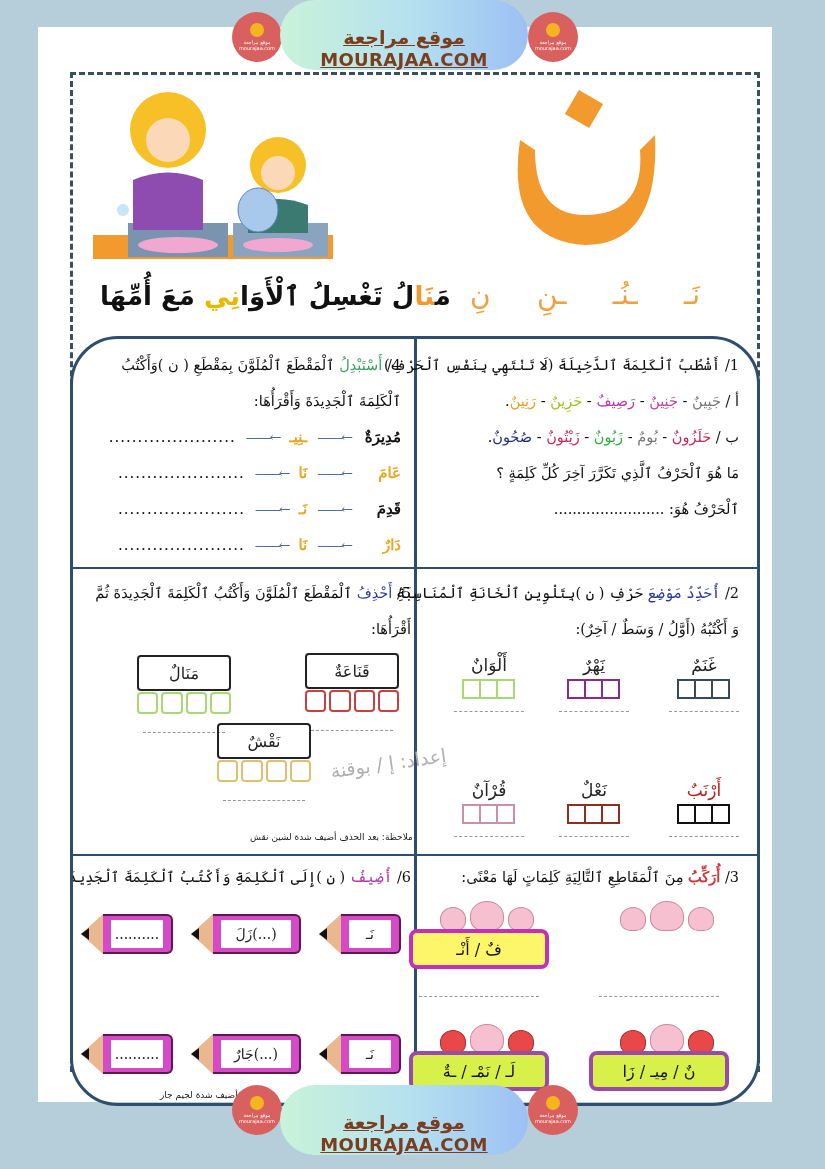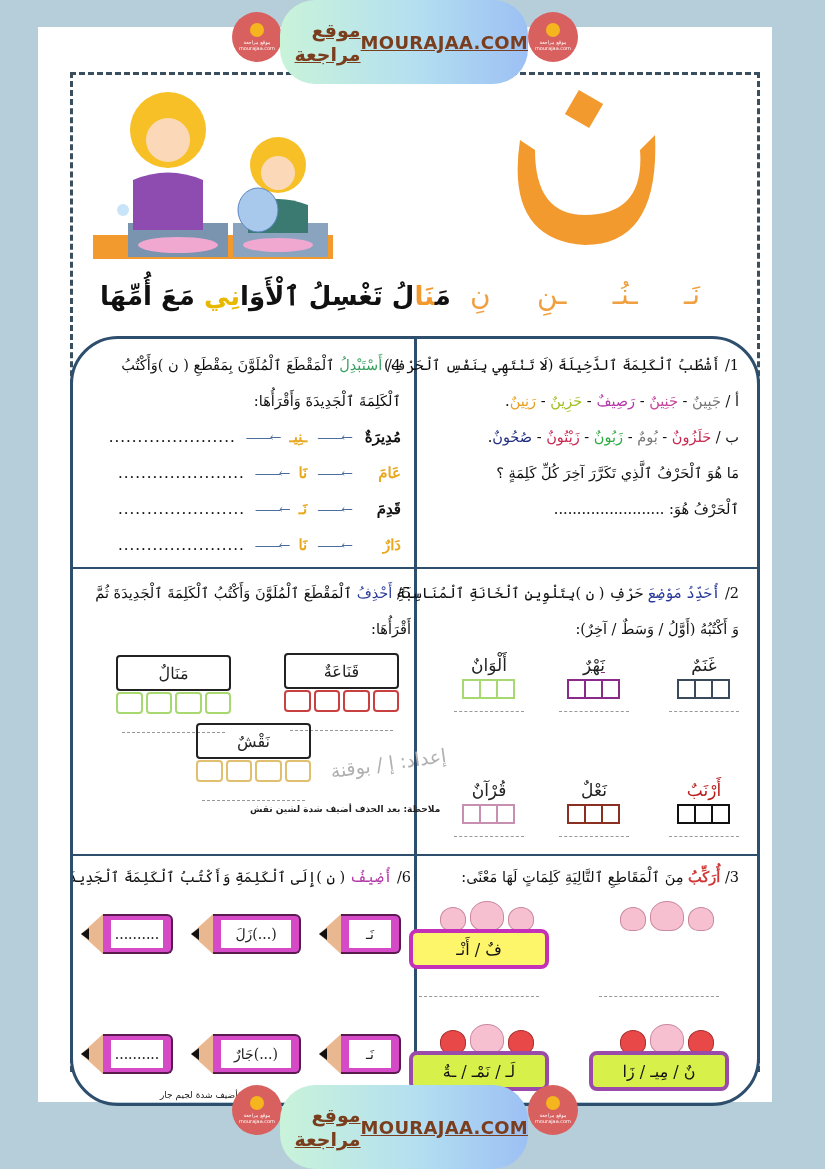--- a/index.html
+++ b/index.html
@@ -2,23 +2,23 @@
 <html><head>
 <meta charset="utf-8">
 <style>
   * { box-sizing: border-box; margin: 0; padding: 0; }
   html, body { width: 825px; height: 1169px; overflow: hidden; }
   body { background: #b6ced9; position: relative; font-family: "DejaVu Sans", sans-serif; }
   .page { position: absolute; left: 38px; top: 27px; width: 734px; height: 1075px; background: #fff; }
   .dashed { position: absolute; left: 70px; top: 72px; width: 690px; height: 1000px; border: 3px dashed #3a4e5e; border-bottom: none; }
 
   
-  .banner { position: absolute; left: 280px; width: 248px; height: 84px; border-radius: 35px;
+  .banner { position: absolute; left: 280px; width: 248px; height: 70px; border-radius: 35px;
             background: linear-gradient(90deg, #c9f3d9 0%, #b4dff0 55%, #9cc0f4 100%);
-            display:flex; flex-direction:row; align-items:center; justify-content:flex-end; }
+            display:flex; flex-direction:column; align-items:center; justify-content:flex-end; }
   .banner .ar { color:#7a3e1e; font-weight:bold; font-size:19px; text-decoration: underline; direction: rtl; line-height: 24px; }
   .banner .en { color:#7a3e1e; font-weight:bold; font-size:18px; text-decoration: underline; font-family:"DejaVu Sans", sans-serif; letter-spacing: .3px; }
   .logo { position: absolute; width: 50px; height: 50px; border-radius: 50%; background: #d8605e;
           display:flex; flex-direction:column; align-items:center; justify-content:center; }
   .logo .dot { width: 14px; height: 14px; border-radius: 50%; background: #f4b51e; }
   .logo .txt { font-size: 5px; color:#fff; margin-top:2px; line-height:6px; text-align:center; }
 
   
   .hero-illustration { position: absolute; left: 88px; top: 85px; width: 260px; height: 190px; }
   .big-letter { position: absolute; left: 490px; top: 70px; width: 190px; height: 200px; }
@@ -42,21 +42,21 @@
   .subst-row .arrow { color:#4a6a9a; font-size: 14px; letter-spacing: -2px; }
   .subst-row .seg { color:#e8a820; font-weight:bold; }
   .subst-row .dots { letter-spacing: 1px; }
 
   .boxes3 { display:flex; direction:ltr; }
   .boxes3 span { width: 19px; height: 20px; border: 2px solid currentColor; margin-left:-2px; display:block; }
   .word-col { position:absolute; text-align:center; width: 70px; font-size: 17px; direction: rtl; }
   .word-col .boxes3 { justify-content:center; margin-top: 4px; }
   .dash-line { border-top: 1.5px dashed #999; width: 70px; margin: 12px auto 0; }
 
-  .frame-box { position:absolute; width: 115px; }
+  .frame-box { position:absolute; width: 94px; }
   .frame-box .top { height: 36px; border: 2px solid currentColor; border-radius: 4px; display:flex; align-items:center; justify-content:center; font-size: 16px; color:#222; }
   .frame-box .bottom { display:flex; gap: 3px; margin-top: 1px; }
   .frame-box .bottom span { flex:1; height: 22px; border: 2px solid currentColor; border-radius: 4px; }
   .frame-box .dl { border-top:1.5px dashed #999; margin: 18px 6px 0; }
 
   .tag { position:absolute; width: 140px; height: 40px; border-radius: 8px; border: 4px solid #c430b8;
          display:flex; align-items:center; justify-content:center; font-size:16px; color:#111; direction: rtl; }
   .tag-yellow { background: #fdf56a; }
   .tag-lime { background: #d8f04a; border-color:#9a4aa8; }
   .critters { position:absolute; height: 30px; display:flex; gap: 4px; align-items:flex-end; }
@@ -338,21 +338,21 @@
       </div>
     <div class="pencil" style="right:238px; top:175px; direction:ltr;">
         <div class="tip"></div>
         <div class="body">
           <div class="label" style="width:52px">..........</div>
         </div>
       </div>
   </div>
 </div>
 
-<div class="note" style="left:250px; top:804px;font-weight:bold;">ملاحظة: بعد الحذف أضيف شدة لشين نقش</div>
+<div class="note" style="left:250px; top:832px;">ملاحظة: بعد الحذف أضيف شدة لشين نقش</div>
 <div class="watermark">إعداد: إ / بوقنة</div>
 <div class="note" style="left:160px; top:1090px;">أضيف شدة لجيم جار</div>
 
 <div class="logo" style="left:232px;top:1085px;">
   <div class="dot"></div>
   <div class="txt">موقع مراجعة mourajaa.com</div>
 </div>
 <div class="banner" style="top:1085px;">
   <div class="ar">موقع مراجعة</div>
   <div class="en">MOURAJAA.COM</div>

